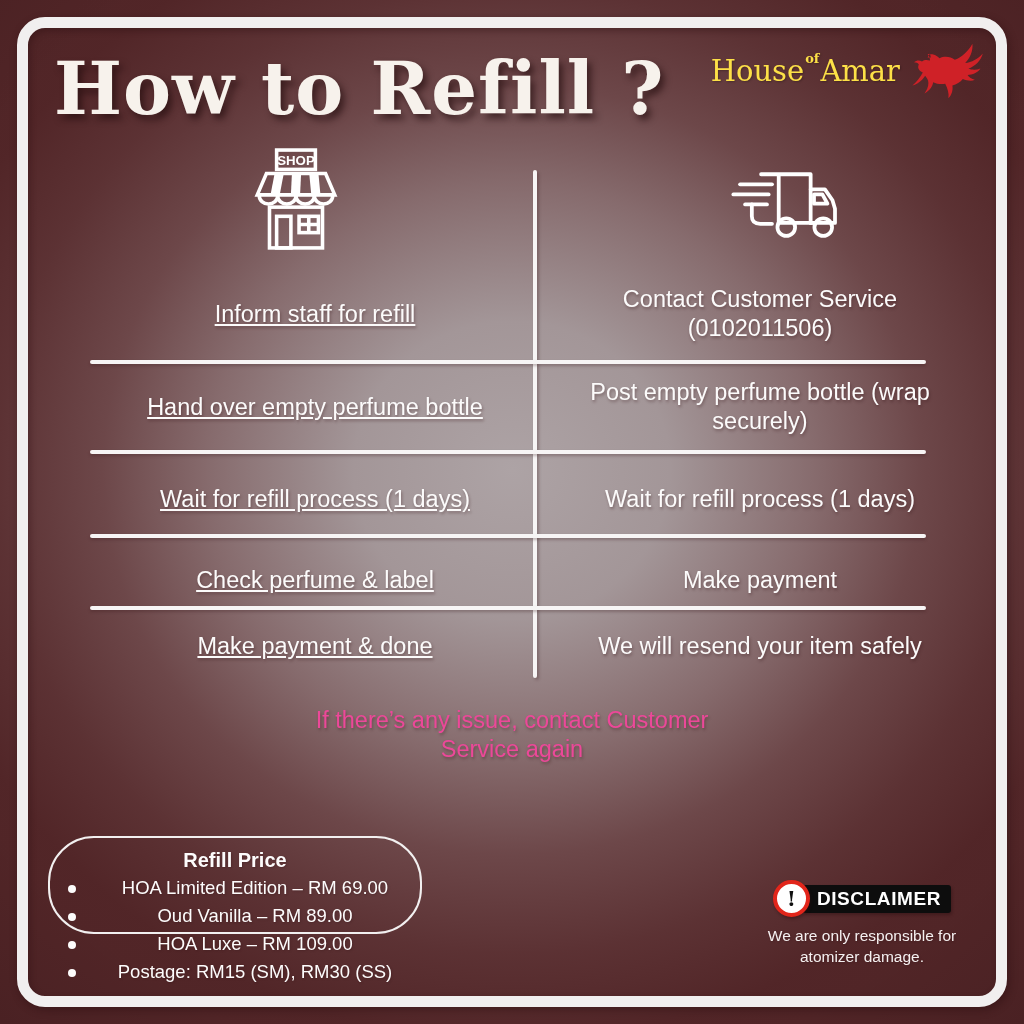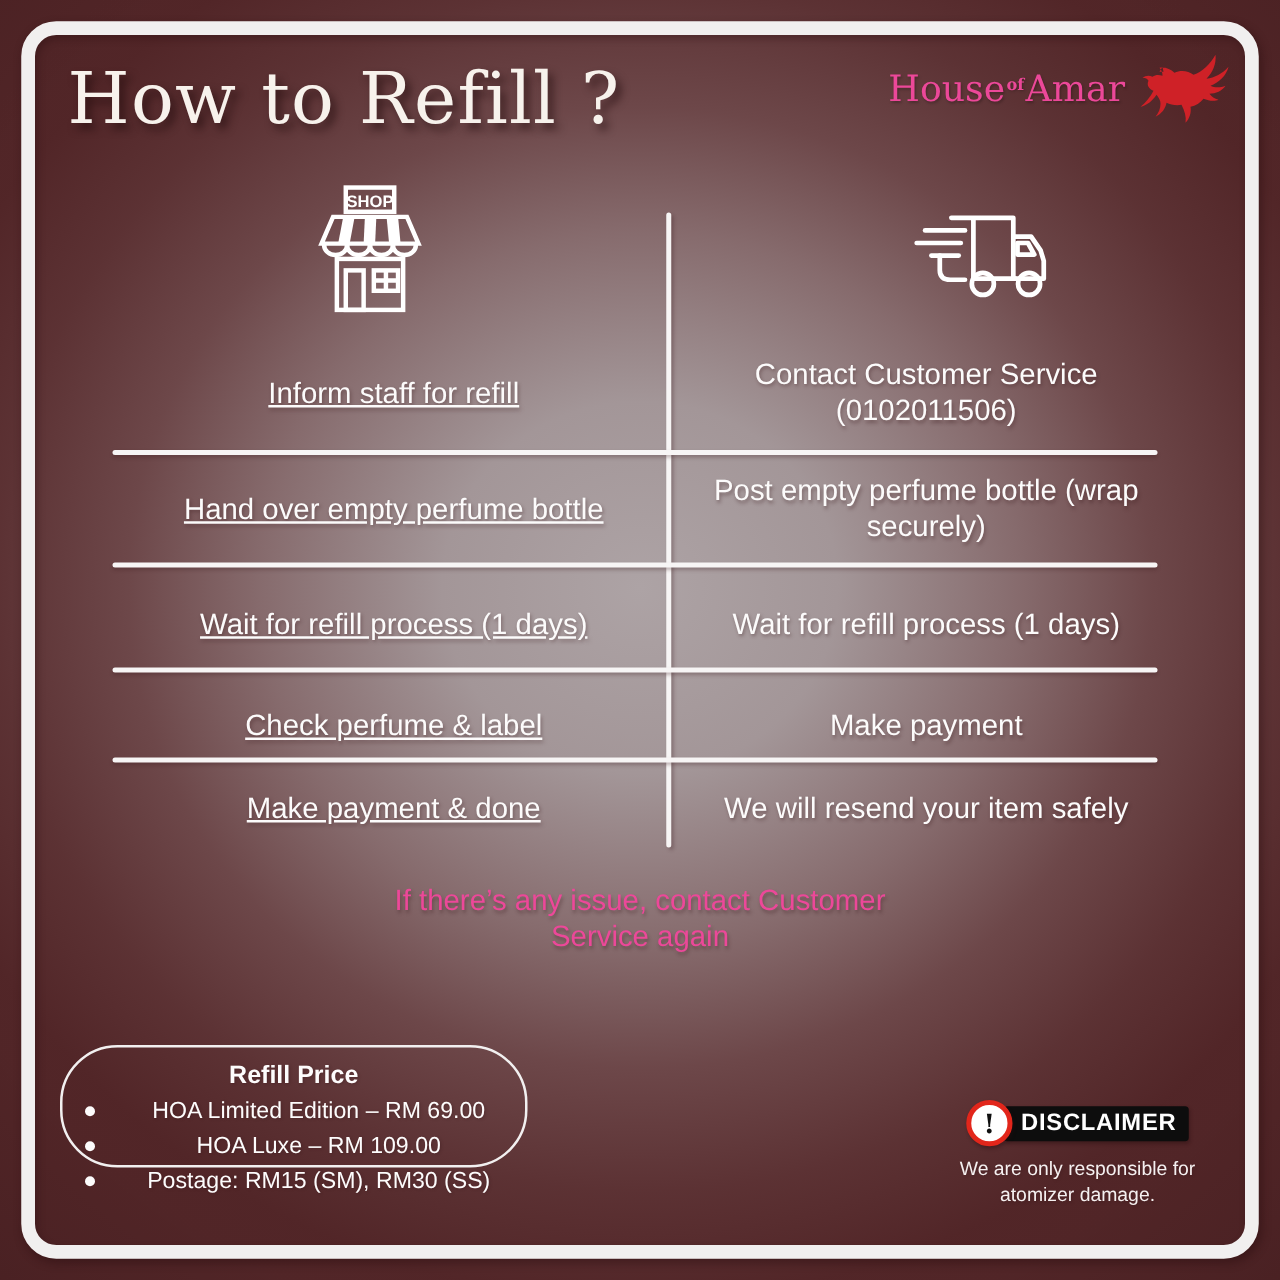--- a/index.html
+++ b/index.html
@@ -20,42 +20,42 @@
   .vignette{position:absolute;inset:0;
     background:radial-gradient(ellipse 900px 860px at 512px 480px,
       rgba(0,0,0,0) 70%, rgba(30,8,10,0.28) 100%);}
   .frame{
     position:absolute;left:17px;top:17px;right:17px;bottom:17px;
     border:11px solid #f1efef;border-radius:28px;
     box-shadow:2px 3px 8px rgba(40,12,14,.45), inset 2px 3px 6px rgba(40,12,14,.35);
   }
   .title{
     position:absolute;left:54px;top:46px;
-    font-family:"DejaVu Serif",serif;font-size:57px;font-weight:normal;
+    font-family:"DejaVu Serif",serif;font-size:72px;font-weight:bold;
     letter-spacing:1px;color:#f7f2ec;
     text-shadow:4px 5px 7px rgba(35,12,14,.65);
   }
   .logo{position:absolute;top:40px;right:38px;display:flex;align-items:center;gap:6px;}
-  .logo-text{font-family:"DejaVu Serif",serif;color:#ec4899;font-size:29px;
-    display:flex;align-items:center;text-shadow:1px 1px 2px rgba(0,0,0,.25);}
+  .logo-text{font-family:"DejaVu Serif",serif;color:#fde047;font-size:29px;
+    display:flex;text-shadow:1px 1px 2px rgba(0,0,0,.25);}
   .logo-of{font-size:13px;font-weight:bold;padding:0 1px;transform:translateY(-3px);}
   .bird{width:80px;height:62px;}
   .colicon{position:absolute;}
   .shop-icon{left:245px;top:148px;width:102px;height:104px;}
   .truck-icon{left:730px;top:158px;width:126px;height:98px;}
   .vline{position:absolute;left:533px;top:170px;width:4px;height:508px;
     background:#f7f5f5;border-radius:2px;box-shadow:2px 2px 3px rgba(60,28,30,.3);}
   .hline{position:absolute;left:90px;width:836px;height:4px;background:#f7f5f5;
     border-radius:2px;box-shadow:0 2px 3px rgba(60,28,30,.3);}
   .hl1{top:360px}.hl2{top:450px}.hl3{top:534px}.hl4{top:606px}
   .cell{position:absolute;display:flex;align-items:center;justify-content:center;
     text-align:center;color:#fcfbfb;font-size:23.5px;line-height:1.22;
     text-shadow:1px 2px 3px rgba(60,28,30,.4);}
   .c-l{left:100px;width:430px;text-decoration:underline;}
-  .c-r{left:538px;width:406px;}
+  .c-r{left:557px;width:406px;}
   .r1{top:268px;height:92px}.r2{top:364px;height:86px}.r3{top:454px;height:91px}
   .r4{top:538px;height:84px}.r5{top:610px;height:72px}
   .note{position:absolute;left:312px;top:706px;width:400px;text-align:center;
     color:#ec4899;font-size:23.5px;line-height:1.25;
     text-shadow:1px 2px 3px rgba(60,28,30,.4);}
   .pricebox{position:absolute;left:48px;top:836px;width:374px;height:98px;
     border:2px solid #f2f0f0;border-radius:46px;box-sizing:border-box;
     padding-top:11px;color:#fdfcfc;text-shadow:1px 1px 2px rgba(60,28,30,.4);}
   .pricebox-title{text-align:center;font-weight:bold;font-size:20px;margin-bottom:2px;}
   .price-item{position:relative;text-align:center;font-size:18.5px;line-height:28px;padding-left:40px;}
@@ -158,20 +158,24 @@
 <div class="note">If there’s any issue, contact Customer Service again</div>
 
 <div class="pricebox">
   <div class="pricebox-title">Refill Price</div>
   <div class="price-item">
     <span class="bullet"></span>
     <span>HOA Limited Edition – RM 69.00</span>
   </div>
   <div class="price-item">
     <span class="bullet"></span>
+    <span>Oud Vanilla – RM 89.00</span>
+  </div>
+  <div class="price-item">
+    <span class="bullet"></span>
     <span>HOA Luxe – RM 109.00</span>
   </div>
   <div class="price-item">
     <span class="bullet"></span>
     <span>Postage: RM15 (SM), RM30 (SS)</span>
   </div>
 </div>
 
 <div class="disc">
   <div class="badge">

